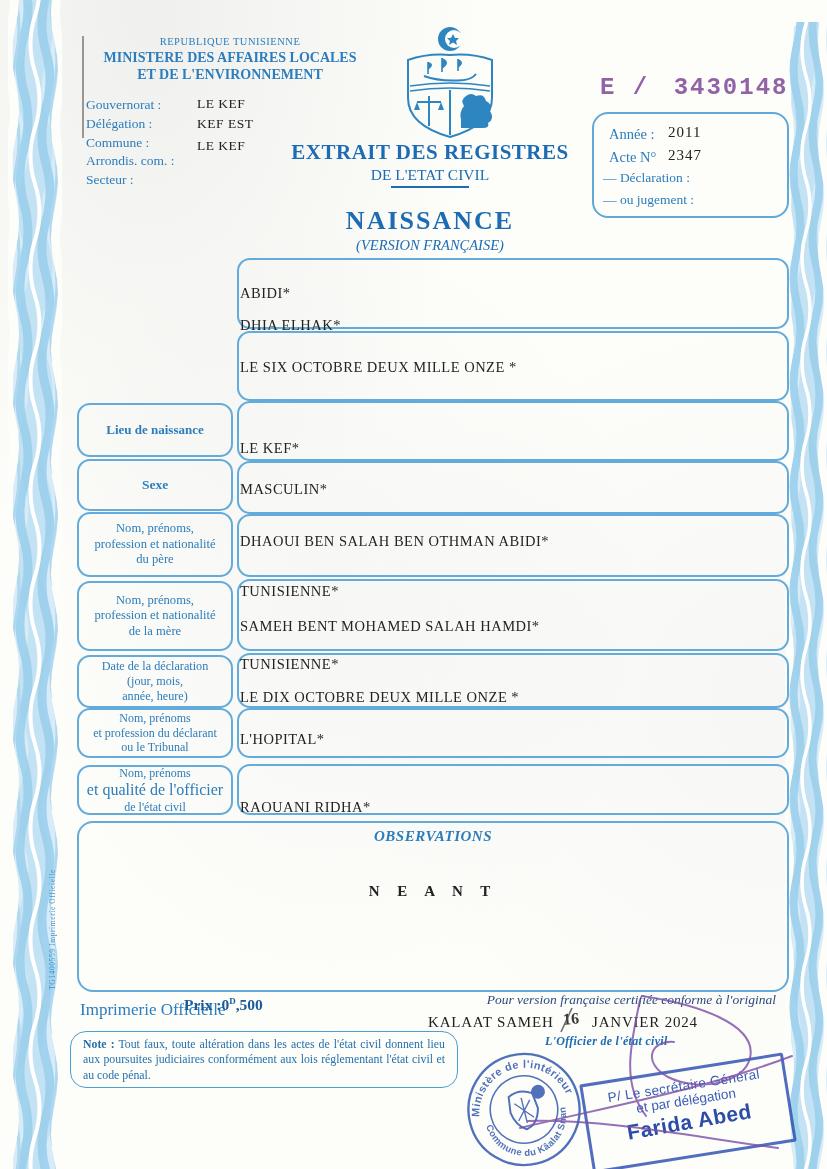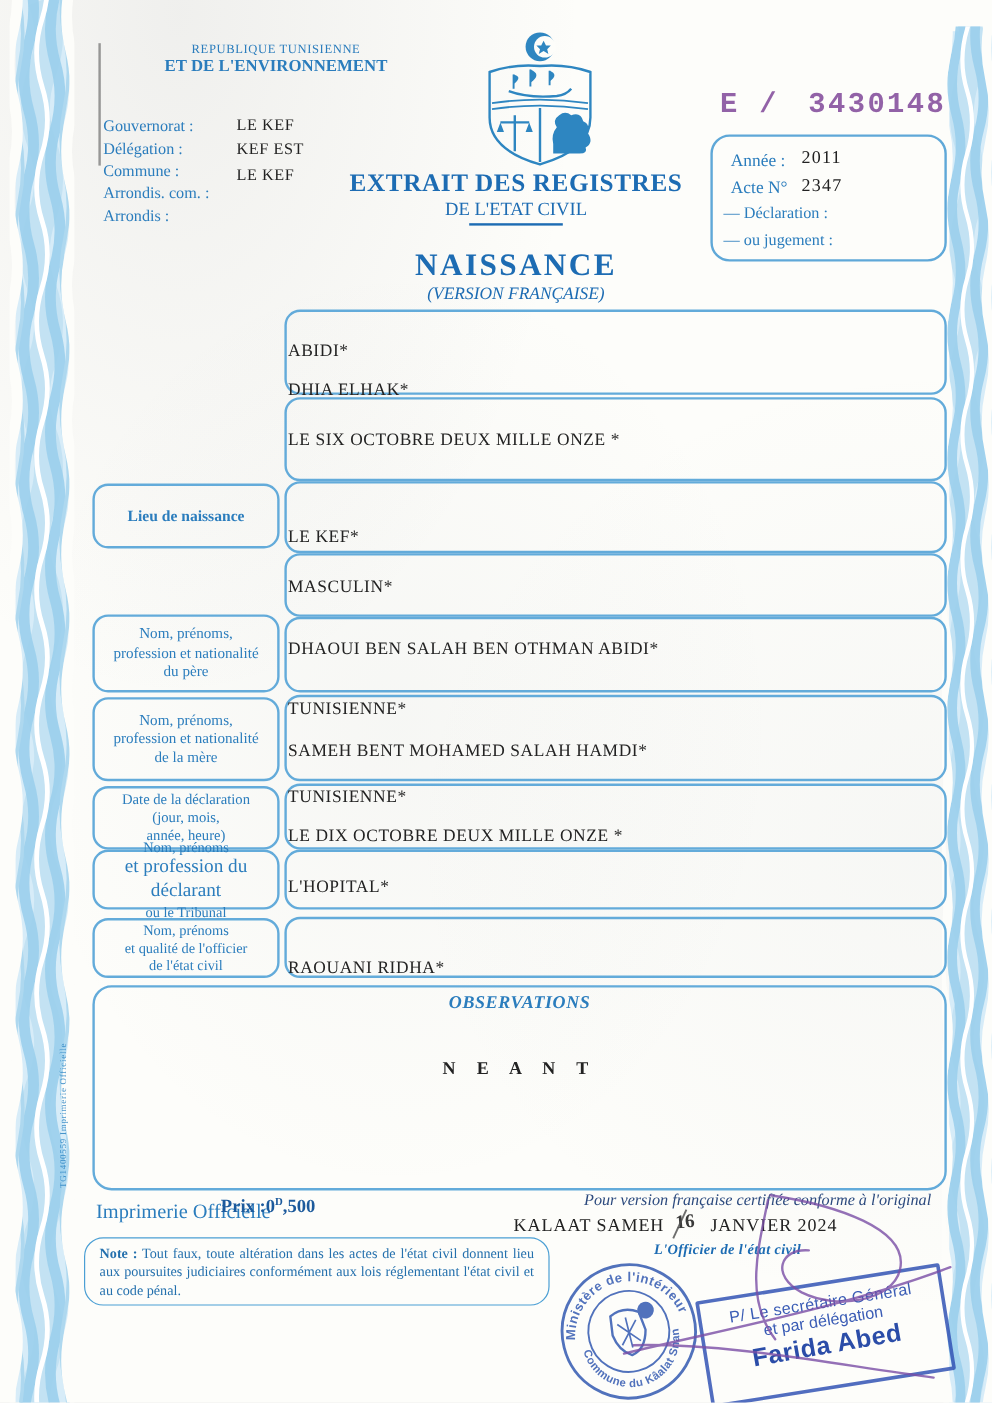--- a/index.html
+++ b/index.html
@@ -69,29 +69,30 @@
     <path fill="none" stroke="#9bcfec" stroke-width="8" opacity=".9" d="M 31 -70 q 7 26 0 52 q -7 26 0 52 q 7 26 0 52 q -7 26 0 52 q 7 26 0 52 q -7 26 0 52 q 7 26 0 52 q -7 26 0 52 q 7 26 0 52 q -7 26 0 52 q 7 26 0 52 q -7 26 0 52 q 7 26 0 52 q -7 26 0 52 q 7 26 0 52 q -7 26 0 52 q 7 26 0 52 q -7 26 0 52 q 7 26 0 52 q -7 26 0 52 q 7 26 0 52 q -7 26 0 52 q 7 26 0 52 q -7 26 0 52 q 7 26 0 52 q -7 26 0 52"></path>
     <path fill="none" stroke="#ffffff" stroke-width="3.5" d="M 21 -50 q 8 26 0 52 q -8 26 0 52 q 8 26 0 52 q -8 26 0 52 q 8 26 0 52 q -8 26 0 52 q 8 26 0 52 q -8 26 0 52 q 8 26 0 52 q -8 26 0 52 q 8 26 0 52 q -8 26 0 52 q 8 26 0 52 q -8 26 0 52 q 8 26 0 52 q -8 26 0 52 q 8 26 0 52 q -8 26 0 52 q 8 26 0 52 q -8 26 0 52 q 8 26 0 52 q -8 26 0 52 q 8 26 0 52 q -8 26 0 52 q 8 26 0 52 q -8 26 0 52"></path>
     <path fill="none" stroke="#fdfdfa" stroke-width="8" d="M 2 -20 q 6 26 0 52 q -6 26 0 52 q 6 26 0 52 q -6 26 0 52 q 6 26 0 52 q -6 26 0 52 q 6 26 0 52 q -6 26 0 52 q 6 26 0 52 q -6 26 0 52 q 6 26 0 52 q -6 26 0 52 q 6 26 0 52 q -6 26 0 52 q 6 26 0 52 q -6 26 0 52 q 6 26 0 52 q -6 26 0 52 q 6 26 0 52 q -6 26 0 52 q 6 26 0 52 q -6 26 0 52 q 6 26 0 52 q -6 26 0 52 q 6 26 0 52 q -6 26 0 52"></path>
     <path fill="none" stroke="#fdfdfa" stroke-width="8" d="M 40 -60 q 6 26 0 52 q -6 26 0 52 q 6 26 0 52 q -6 26 0 52 q 6 26 0 52 q -6 26 0 52 q 6 26 0 52 q -6 26 0 52 q 6 26 0 52 q -6 26 0 52 q 6 26 0 52 q -6 26 0 52 q 6 26 0 52 q -6 26 0 52 q 6 26 0 52 q -6 26 0 52 q 6 26 0 52 q -6 26 0 52 q 6 26 0 52 q -6 26 0 52 q 6 26 0 52 q -6 26 0 52 q 6 26 0 52 q -6 26 0 52 q 6 26 0 52 q -6 26 0 52"></path>
   </svg>
 
   <div class="abs fold" style="left:82px;top:36px;height:102px"></div>
 
   <div class="abs" style="left:85px;top:36px;width:290px;text-align:center">
     <div class="blue" style="font-size:10.5px;letter-spacing:.5px">REPUBLIQUE TUNISIENNE</div>
+    <div class="blue" style="font-size:14px;font-weight:bold;margin-top:3px">MINISTERE DES AFFAIRES LOCALES</div>
     <div class="blue" style="font-size:14px;font-weight:bold;margin-top:1px">ET DE L'ENVIRONNEMENT</div>
   </div>
 
   <div>
     <span class="abs adm-lbl" style="left:86px;top:97px">Gouvernorat :</span>
     <span class="abs adm-lbl" style="left:86px;top:116px">Délégation :</span>
     <span class="abs adm-lbl" style="left:86px;top:135px">Commune :</span>
     <span class="abs adm-lbl" style="left:86px;top:153px">Arrondis. com. :</span>
-    <span class="abs adm-lbl" style="left:86px;top:172px">Arrondis :</span>
+    <span class="abs adm-lbl" style="left:86px;top:172px">Secteur :</span>
     <span class="abs adm-val" style="left:197px;top:96px">LE KEF</span>
     <span class="abs adm-val" style="left:197px;top:116px">KEF EST</span>
     <span class="abs adm-val" style="left:197px;top:138px">LE KEF</span>
   </div>
 
   <svg class="abs" style="left:398px;top:24px" width="104" height="120" viewBox="0 0 104 120">
     <g stroke="#2e86c1" fill="none" stroke-width="2">
       <circle cx="52" cy="15" r="12" fill="#2e86c1" stroke="none"></circle>
       <circle cx="56" cy="15" r="9" fill="#fdfdfa" stroke="none"></circle>
       <polygon points="55,10 57,14 61,14 58,17 59,21 55,18.5 51,21 52,17 49,14 53,14" fill="#2e86c1" stroke="none"></polygon>
@@ -130,43 +131,46 @@
     <div class="t1">EXTRAIT DES REGISTRES</div>
     <div class="t2">DE L'ETAT CIVIL</div>
     <div class="t-underline"></div>
     <div class="t3">NAISSANCE</div>
     <div class="t4">(VERSION FRANÇAISE)</div>
   </div>
 
   <div class="abs lblbox" style="left:77px;top:403px;width:152px;height:50px">
     <span class="lbl-b" style="font-size:13px">Lieu de naissance</span>
   </div>
+  <div class="abs lblbox" style="left:77px;top:459px;width:152px;height:48px">
+    <span class="lbl-b">Sexe</span>
+  </div>
   <div class="abs lblbox" style="left:77px;top:512px;width:152px;height:61px">
     <span class="lbl-r">Nom, prénoms,</span>
     <span class="lbl-r">profession et nationalité</span>
     <span class="lbl-r">du père</span>
   </div>
   <div class="abs lblbox" style="left:77px;top:581px;width:152px;height:66px">
     <span class="lbl-r">Nom, prénoms,</span>
     <span class="lbl-r">profession et nationalité</span>
     <span class="lbl-r">de la mère</span>
   </div>
   <div class="abs lblbox" style="left:77px;top:655px;width:152px;height:49px">
     <span class="lbl-r" style="font-size:12.2px">Date de la déclaration</span>
     <span class="lbl-r" style="font-size:12.2px">(jour, mois,</span>
     <span class="lbl-r" style="font-size:12.2px">année, heure)</span>
   </div>
   <div class="abs lblbox" style="left:77px;top:708px;width:152px;height:46px">
     <span class="lbl-r" style="font-size:12px">Nom, prénoms</span>
-    <span class="lbl-r" style="font-size:16px">et profession du déclarant</span>
+    <span class="lbl-r" style="font-size:12px">et profession du déclarant</span>
     <span class="lbl-r" style="font-size:12px">ou le Tribunal</span>
   </div>
   <div class="abs lblbox" style="left:77px;top:765px;width:152px;height:46px">
     <span class="lbl-r" style="font-size:12px">Nom, prénoms</span>
-    <span class="lbl-r" style="font-size:12px">et qualité de l'officier</span>
+    <span class="lbl-r" style="font-size:16px">et qualité de l'officier</span>
     <span class="lbl-r" style="font-size:12px">de l'état civil</span>
   </div>
 
   <div class="abs valbox" style="left:237px;top:258px;width:548px;height:67px"></div>
   <div class="abs valbox" style="left:237px;top:331px;width:548px;height:66px"></div>
   <div class="abs valbox" style="left:237px;top:401px;width:548px;height:56px"></div>
   <div class="abs valbox" style="left:237px;top:461px;width:548px;height:49px"></div>
   <div class="abs valbox" style="left:237px;top:514px;width:548px;height:59px"></div>
   <div class="abs valbox" style="left:237px;top:579px;width:548px;height:68px"></div>
   <div class="abs valbox" style="left:237px;top:653px;width:548px;height:51px"></div>

